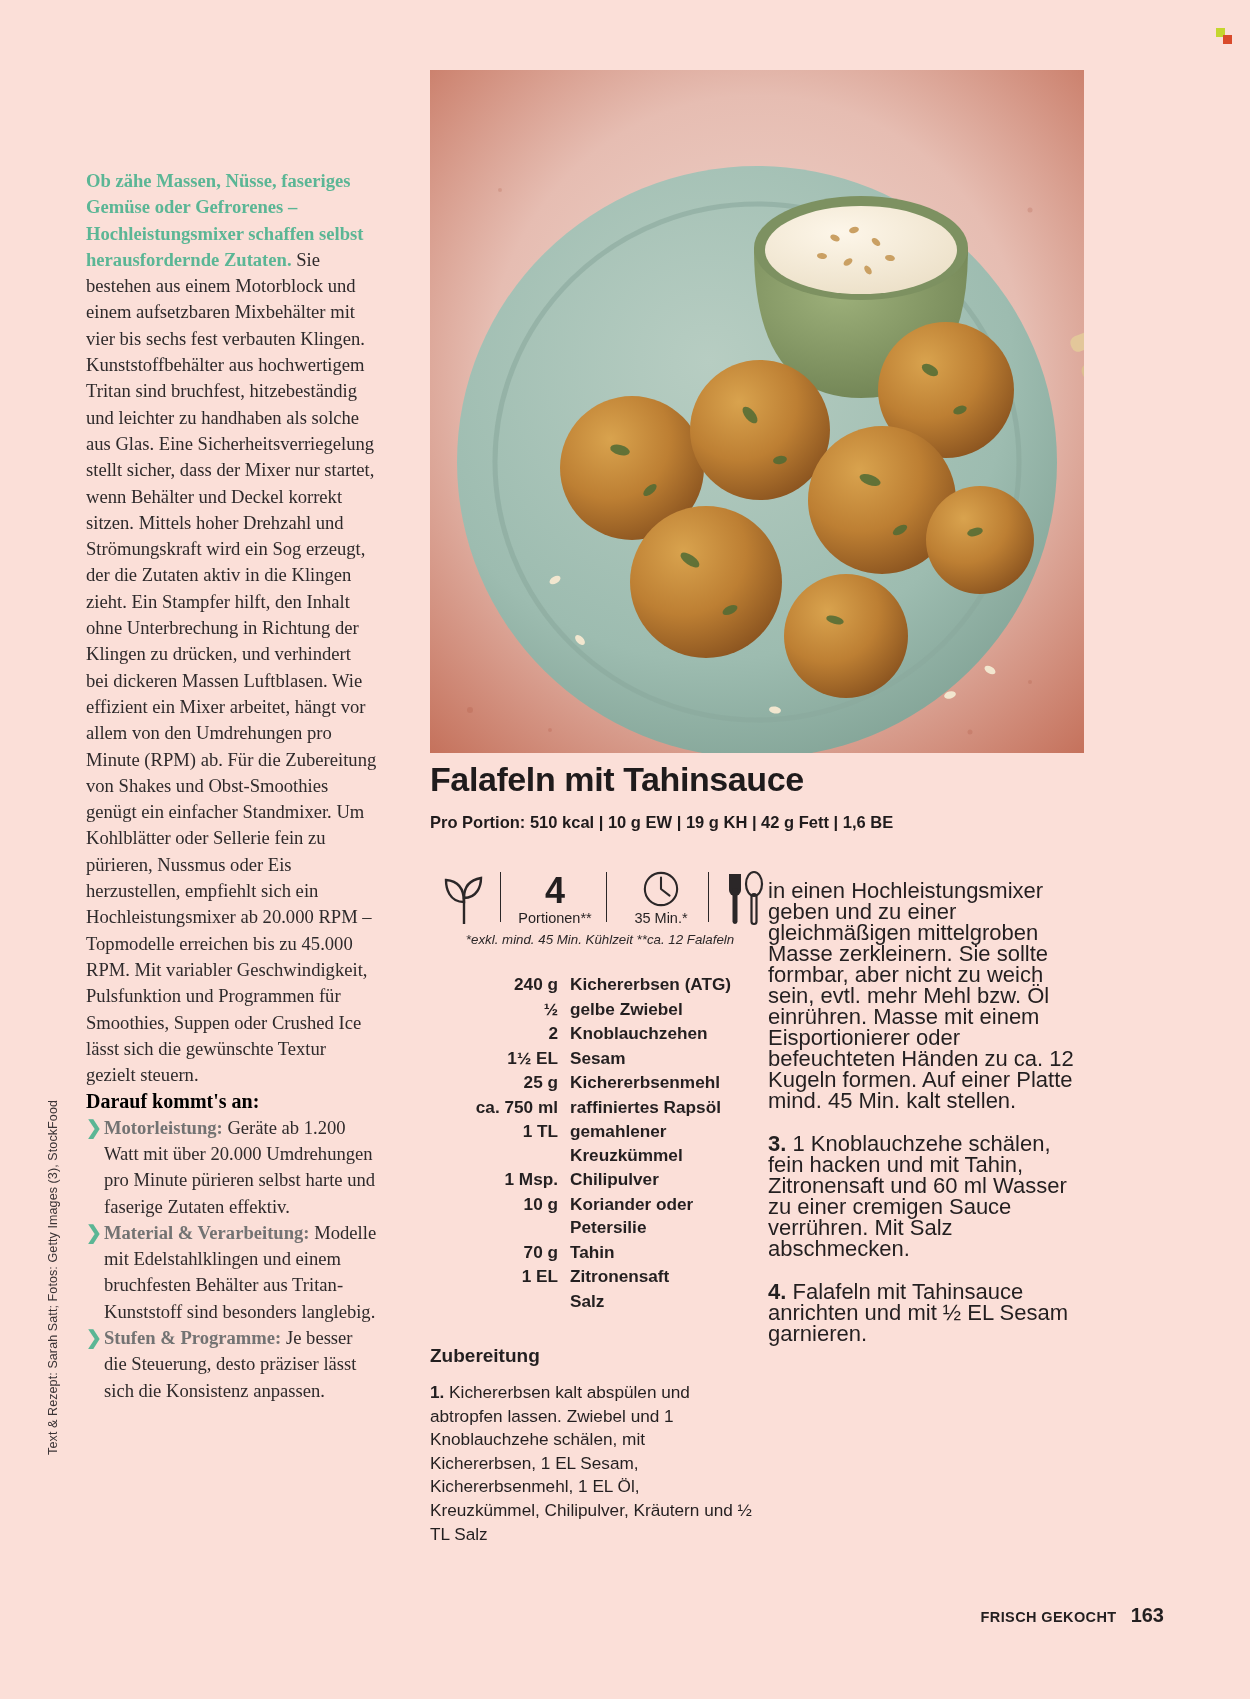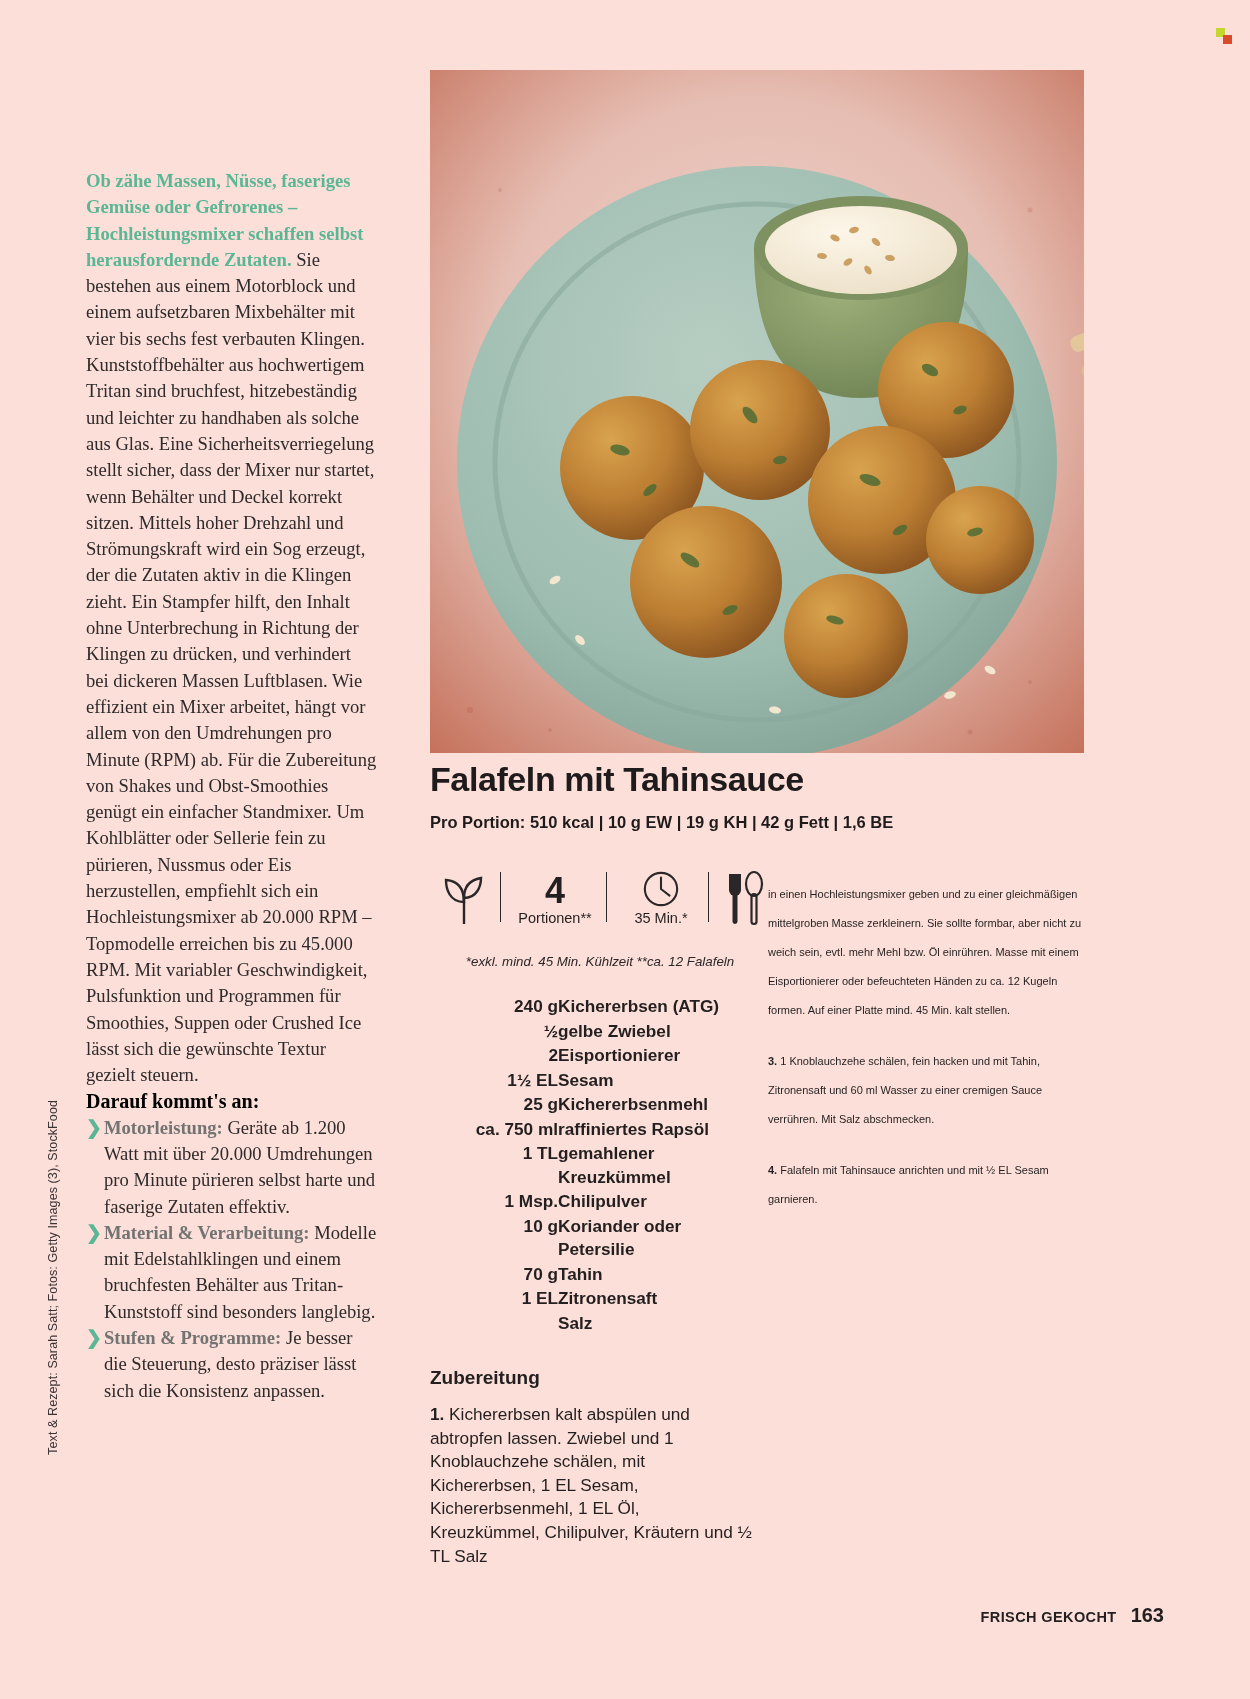--- a/index.html
+++ b/index.html
@@ -70,36 +70,36 @@
   }
   .i-veg{left:8px;width:52px;}
   .i-port{left:82px;width:86px;}
   .i-time{left:190px;width:82px;}
   .i-cut{left:288px;width:54px;}
   .divider{position:absolute;top:4px;width:1px;height:50px;background:#2b2728;}
   .d1{left:70px;} .d2{left:176px;} .d3{left:278px;}
   .big-num{font-size:36px;font-weight:bold;line-height:34px;}
   .ilabel{font-size:14.5px;margin-top:2px;}
   .footnote{
-    font-size:13.3px;font-style:italic;margin-top:24px;width:340px;
+    font-size:13.3px;font-style:italic;margin-top:2px;width:340px;
     text-align:center;color:#2b2728;
   }
 
   
   .ingredients{margin-top:26px;width:330px;}
   .ing-row{display:flex;font-size:17.2px;font-weight:bold;line-height:23.5px;margin-bottom:1px;}
-  .ing-qty{width:128px;text-align:right;padding-right:0;flex:0 0 128px;}
+  .ing-qty{width:128px;text-align:right;padding-right:12px;flex:0 0 128px;}
   .ing-name{flex:1;}
 
   
   .prep-head{font-size:19px;font-weight:bold;margin:32px 0 14px 0;}
   .steps-left{width:322px;font-size:17.2px;line-height:23.6px;}
   .steps-right{
     position:absolute;left:768px;top:880px;width:316px;
-    font-size:11px;line-height:29px;
+    font-size:22px;line-height:21px;
   }
   .step{margin:0 0 22px 0;}
   .step b{font-weight:bold;}
 
   
   .footer{
     position:absolute;left:0;right:0;bottom:72px;
     text-align:right;padding-right:86px;
   }
   .footer .brand{font-size:14.5px;font-weight:bold;letter-spacing:.4px;}
@@ -278,21 +278,21 @@
       <div class="ing-row">
           <span class="ing-qty">240 g</span>
           <span class="ing-name">Kichererbsen (ATG)</span>
         </div>
       <div class="ing-row">
           <span class="ing-qty">½</span>
           <span class="ing-name">gelbe Zwiebel</span>
         </div>
       <div class="ing-row">
           <span class="ing-qty">2</span>
-          <span class="ing-name">Eisportionierer</span>
+          <span class="ing-name">Knoblauchzehen</span>
         </div>
       <div class="ing-row">
           <span class="ing-qty">1½ EL</span>
           <span class="ing-name">Sesam</span>
         </div>
       <div class="ing-row">
           <span class="ing-qty">25 g</span>
           <span class="ing-name">Kichererbsenmehl</span>
         </div>
       <div class="ing-row">

